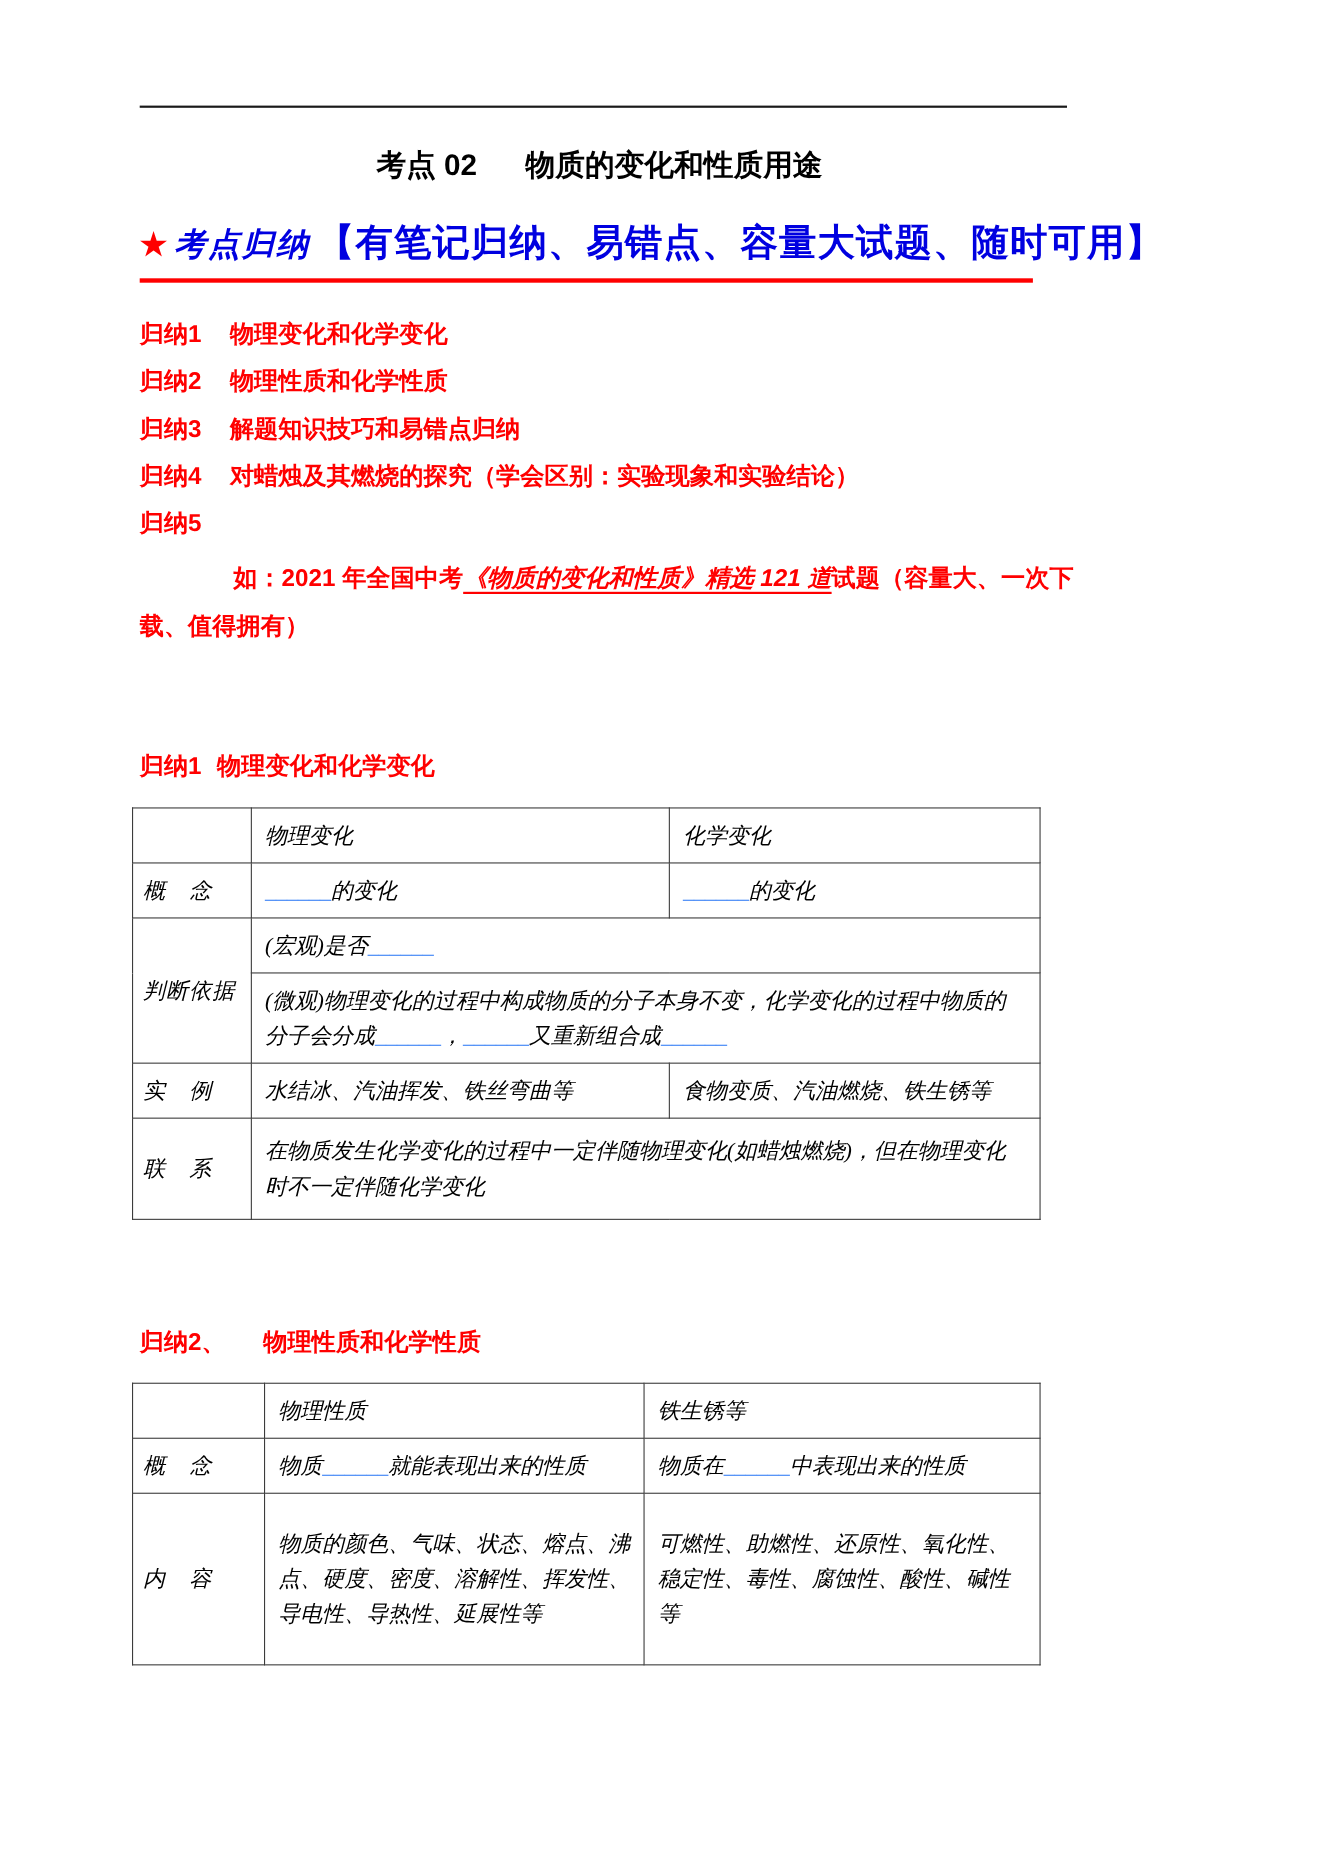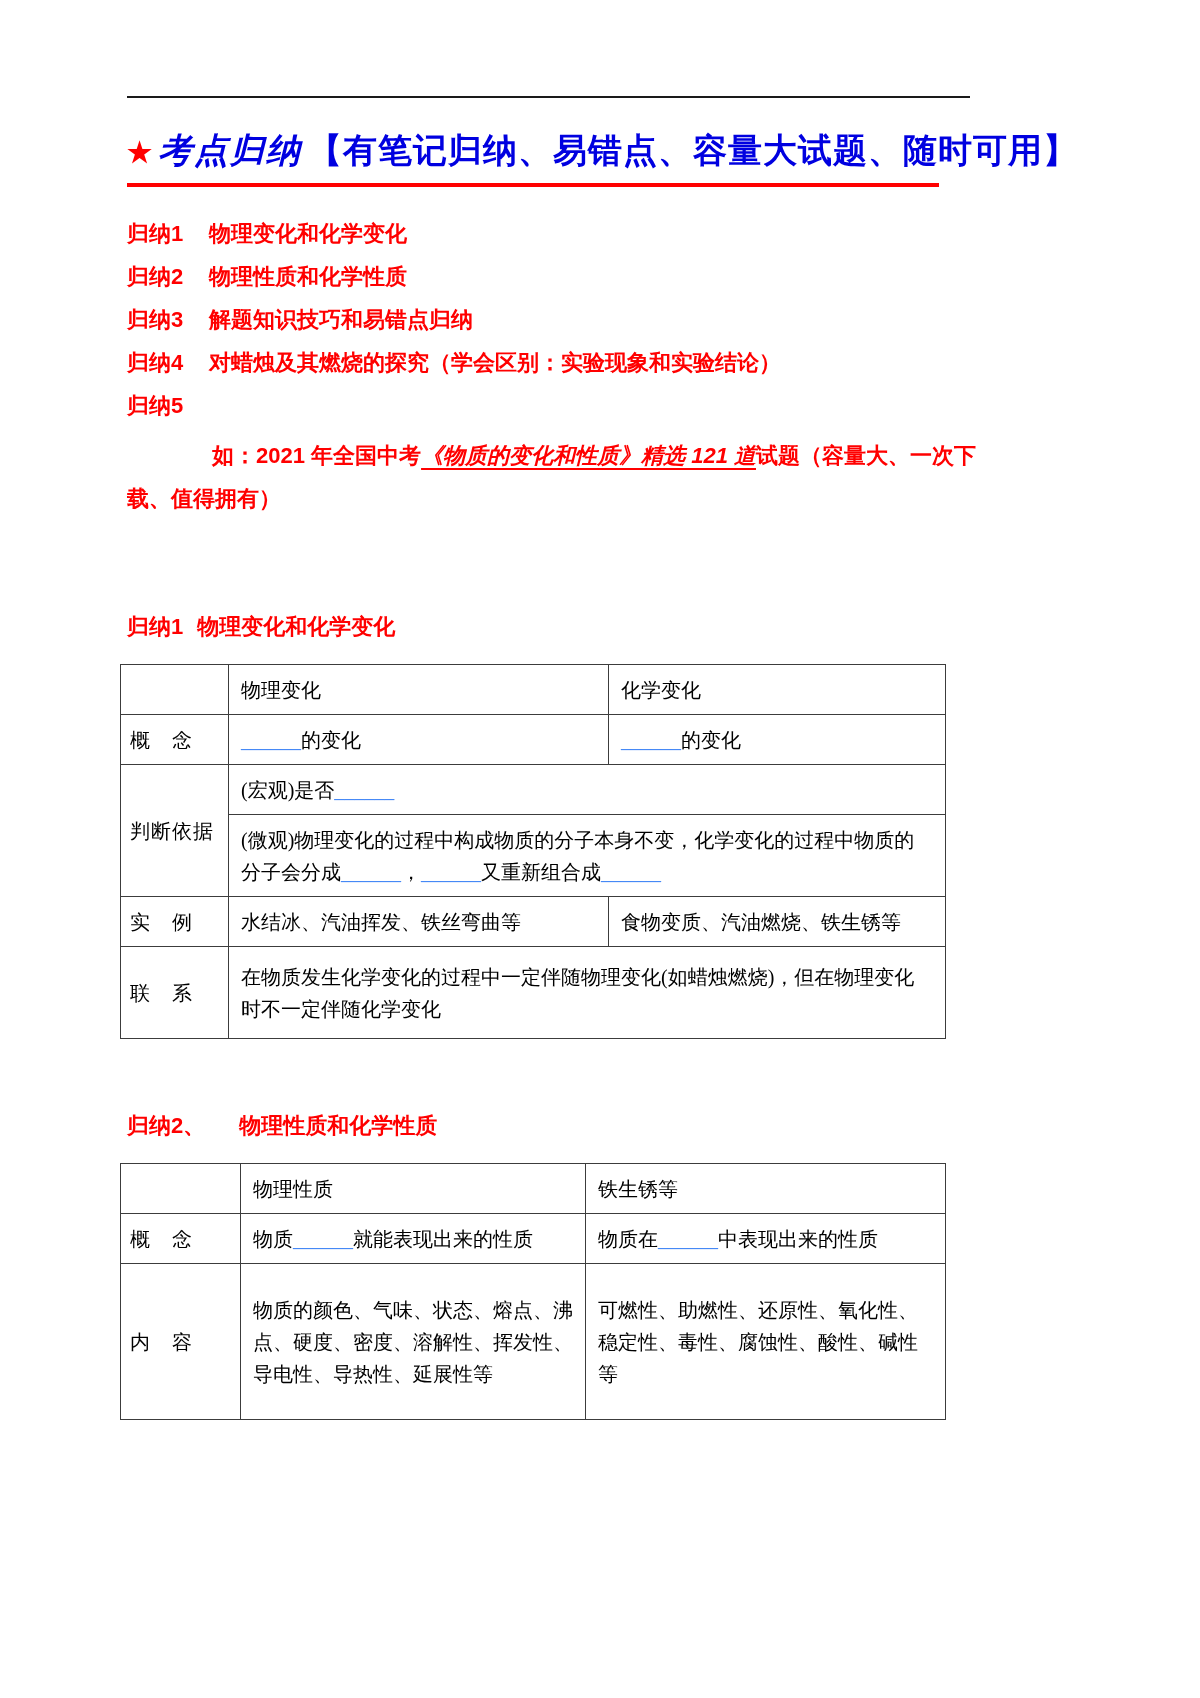--- a/index.html
+++ b/index.html
@@ -19,21 +19,21 @@
     font-size:27px; font-weight:bold; color:#000;
   }
 
   .banner {
     margin:30px 0 0 7px; width:812px; padding-bottom:9px;
     border-bottom:4px solid #ff0000;
     display:flex; align-items:baseline; gap:6px; white-space:nowrap;
   }
   .banner .star { color:#ff0000; font-size:28px; font-weight:bold; }
   .banner .banner-title {
-    color:#0000e0; font-size:34px; font-weight:bold; font-style:italic;
+    color:#0000e0; font-size:29px; font-weight:bold; font-style:italic;
     font-family:"Liberation Serif","DejaVu Serif",serif; letter-spacing:2px;
   }
   .banner .banner-bracket {
     color:#0000e0; font-size:34px; font-weight:bold;
     font-family:"Liberation Sans","DejaVu Sans",sans-serif; letter-spacing:1px;
   }
 
   .outline {
     margin:34px 0 0 7px; width:866px; color:#ff0000;
     font-family:"Liberation Sans","DejaVu Sans",sans-serif;
@@ -42,40 +42,44 @@
   .outline-item { display:flex; margin-bottom:17px; line-height:26px; }
   .outline-item .ol-label { flex:0 0 82px; }
   .outline-note { line-height:43px; text-indent:85px; margin-top:-2px; }
   .note-link { text-decoration:underline; text-underline-offset:5px;font-style:italic; }
 
   .section-heading {
     margin:92px 0 0 7px; color:#ff0000; font-size:22px; font-weight:bold;
     font-family:"Liberation Sans","DejaVu Sans",sans-serif;
     display:flex; gap:14px;
   }
-  .section-heading.wide { margin-top:72px; gap:34px; }
+  .section-heading.wide { margin-top:96px; gap:34px; }
 
   table.tbl {
     margin-top:22px; border-collapse:collapse; width:825px;
-    font-size:20px; color:#000; table-layout:fixed;
+    font-size:20px; color:#000; table-layout:fixed;font-style:italic;
   }
   .tbl td { border:1.5px solid #3c3c3c; padding:6px 12px; vertical-align:middle; line-height:1.6; }
   .tbl td.lbl { padding-left:9px; letter-spacing:1px; }
   .r50 { height:50px; } .r82 { height:82px;margin-left:36px; } .r92 { height:92px; } .r156 { height:156px; }
   .lh40 { line-height:40px; } .lh42 { line-height:42px; } .lh48 { line-height:48px;margin-left:46px; }
   .blank { color:#3b82f6; }
 </style>
 </head>
 <body>
 
 <div class="page">
   <div class="content">
 
     <div class="top-rule"></div>
 
+    <div class="doc-title">
+      <span>考点 02</span>
+      <span>物质的变化和性质用途</span>
+    </div>
 
     <div class="banner">
       <span class="star">★</span>
       <span class="banner-title">考点归纳</span>
       <span class="banner-bracket">【有笔记归纳、易错点、容量大试题、随时可用】</span>
     </div>
 
     <div class="outline">
       <div class="outline-item">
         <span class="ol-label">归纳1</span>

